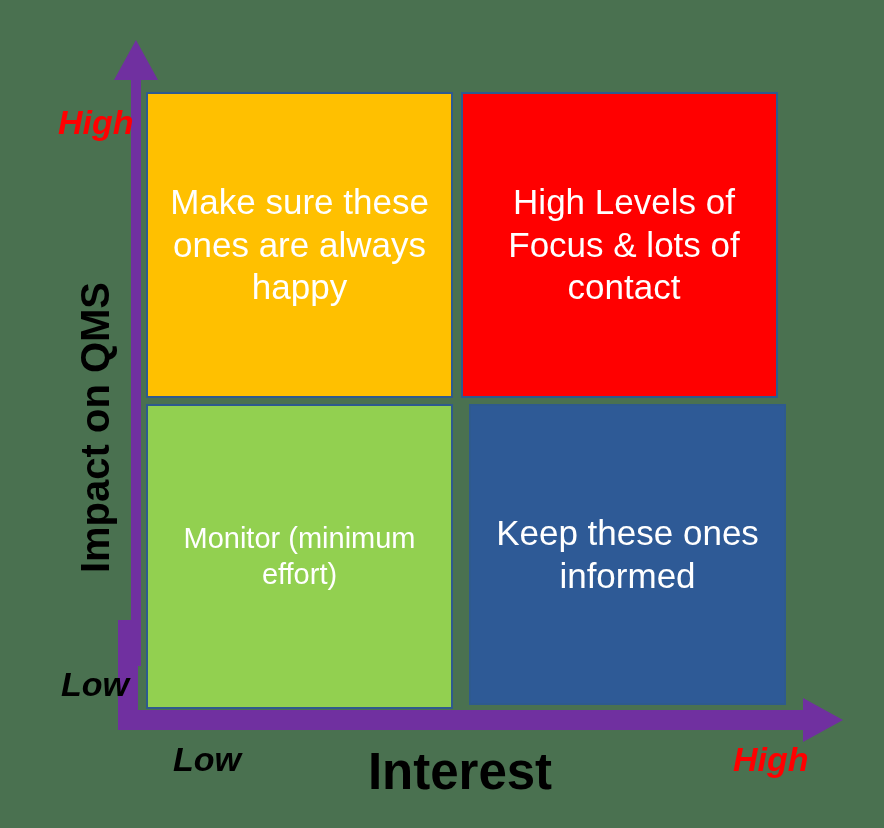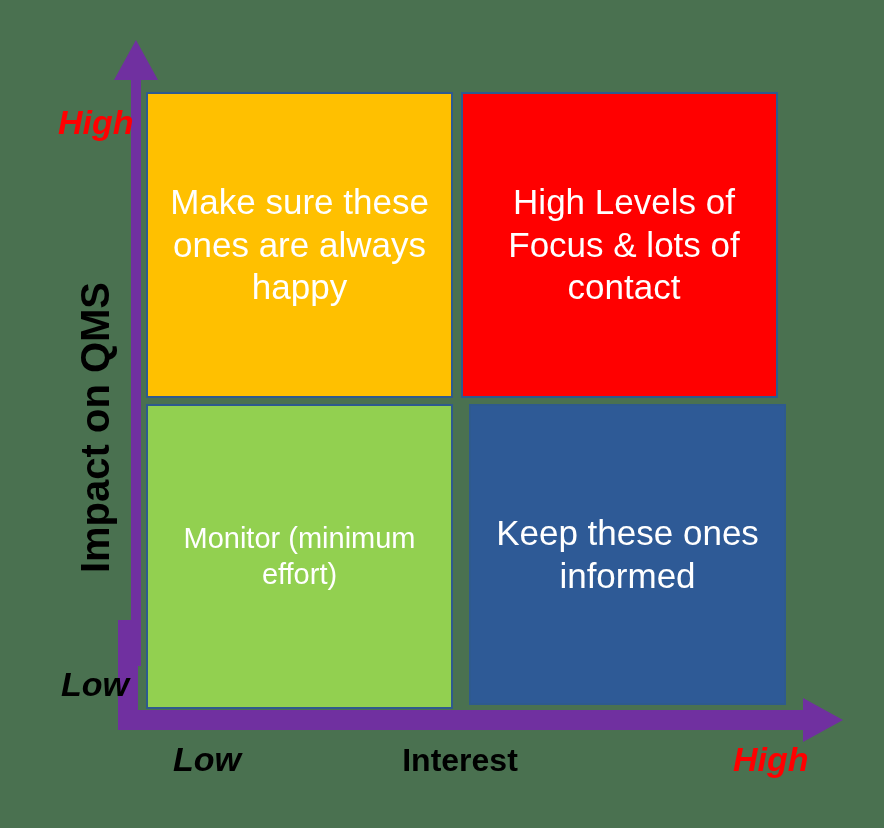--- a/index.html
+++ b/index.html
@@ -86,21 +86,21 @@
     letter-spacing: 0px;
     white-space: nowrap;
   }
   #x-axis-title {
     position: absolute;
     left: 290px;
     top: 742px;
     width: 340px;
     text-align: center;
     color: #000000;
-    font-size: 32px;
+    font-size: 51px;
     font-weight: 600;
     white-space: nowrap;
   }
 
   
   .scale-label {
     position: absolute;
     font-style: italic;
     font-weight: bold;
     font-size: 34px;

